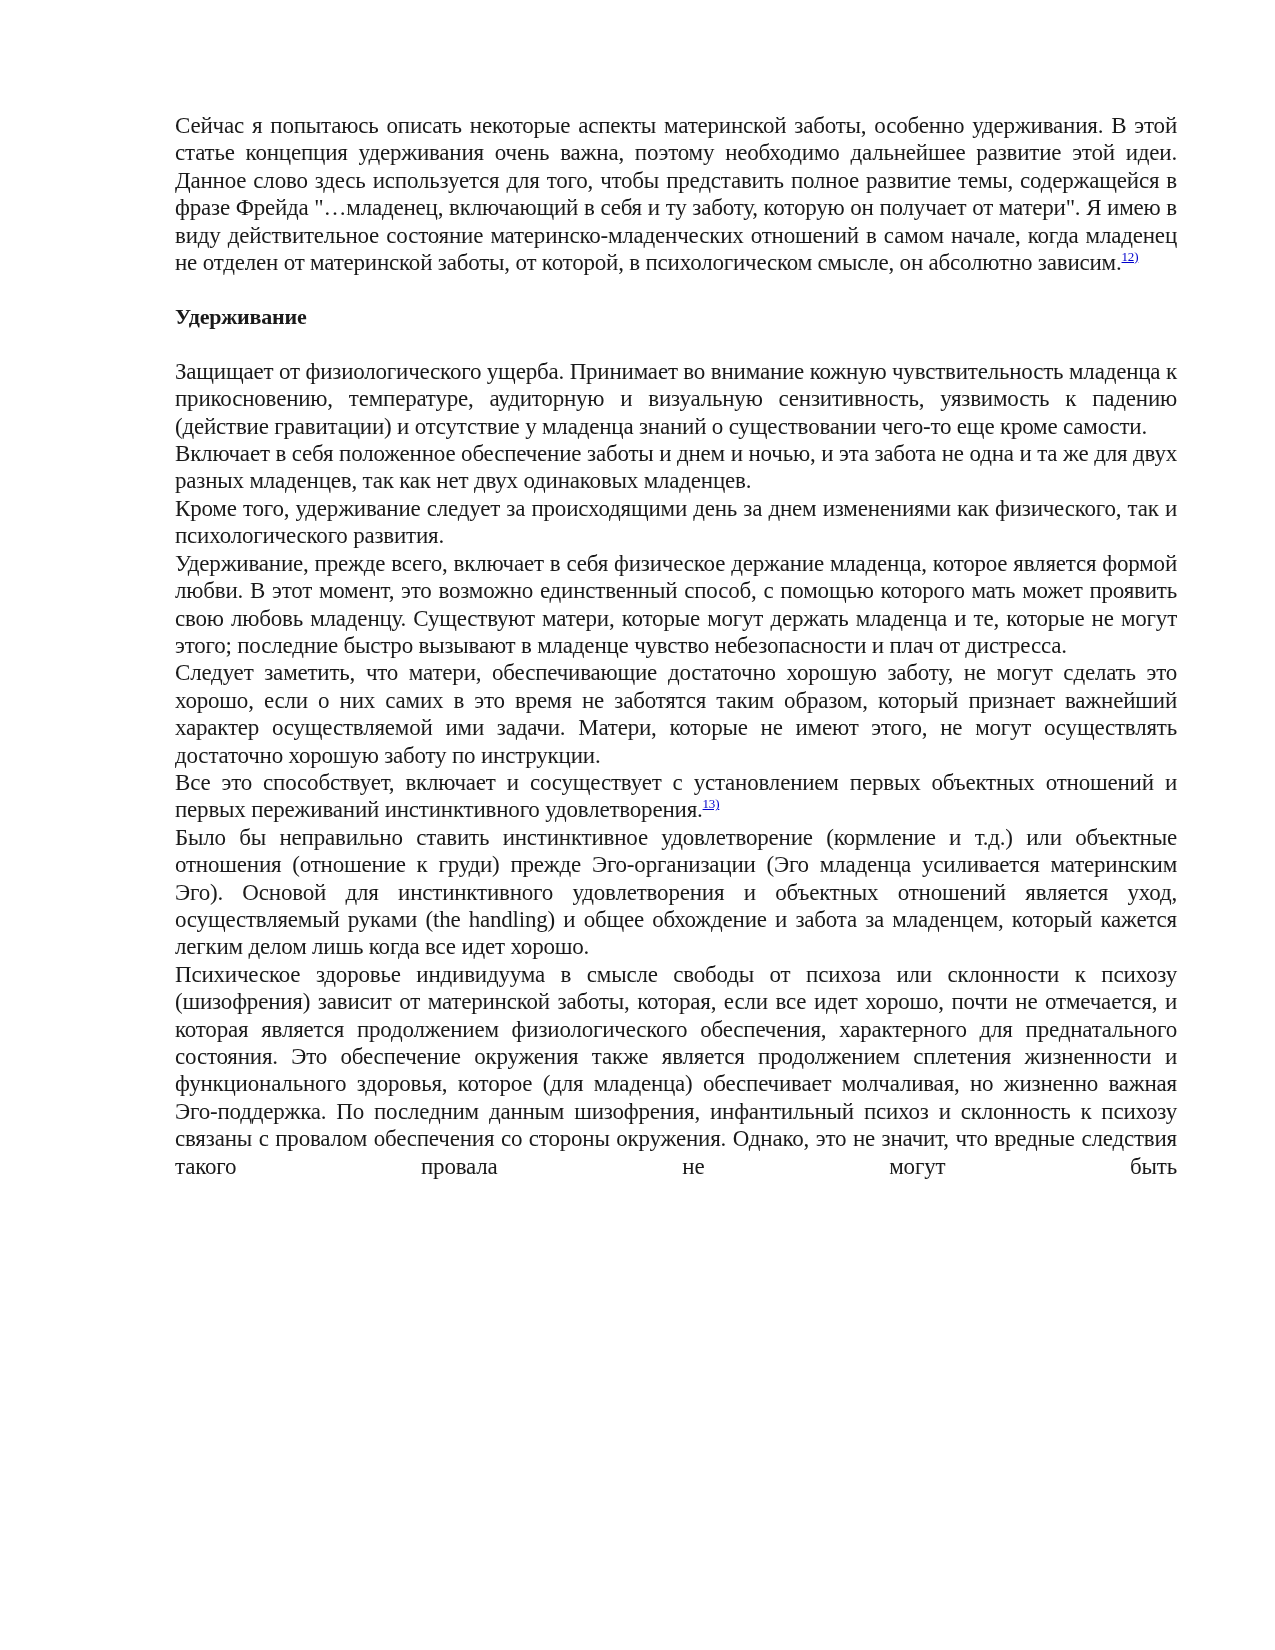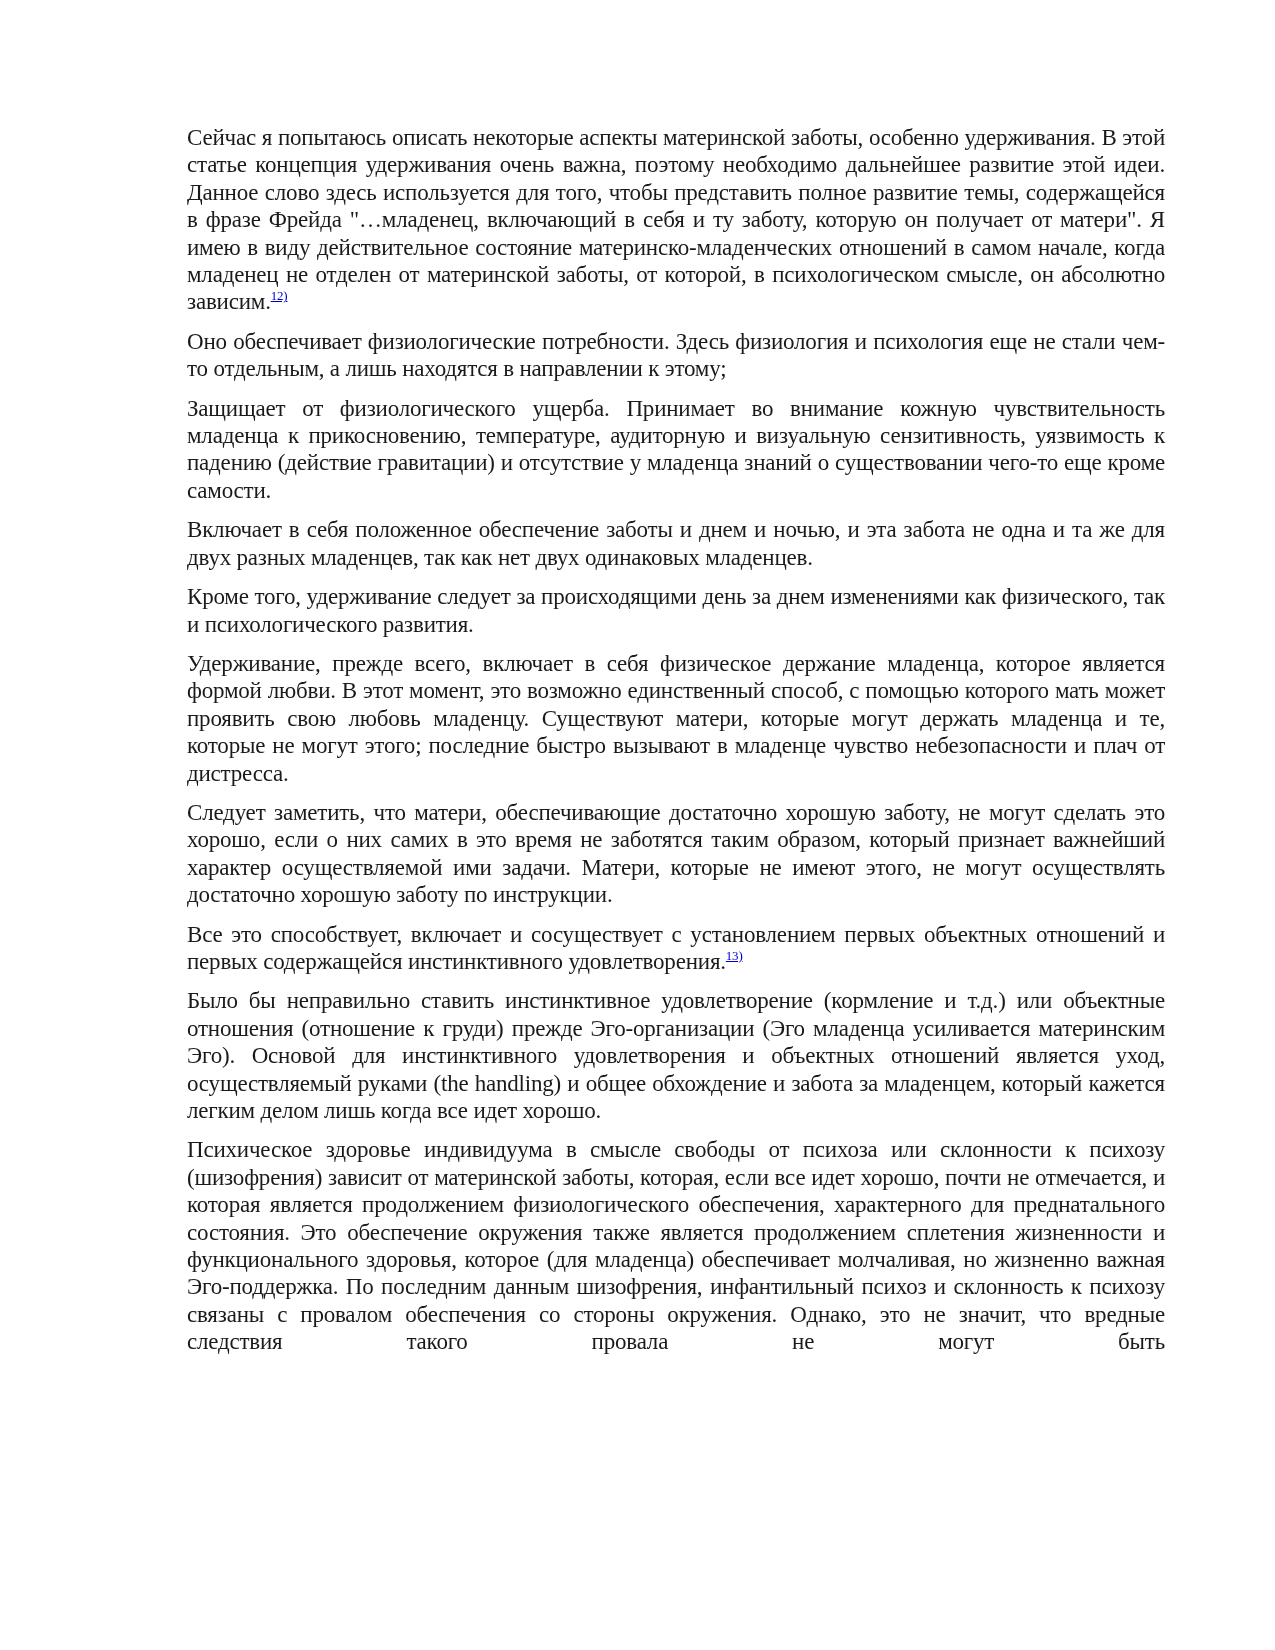--- a/index.html
+++ b/index.html
@@ -8,45 +8,45 @@
     position: absolute;
     left: 175px;
     top: 112px;
     width: 1002px;
     font-family: "Liberation Serif", serif;
     font-size: 23px;
     line-height: 27.4px;
     color: #1a1a1a;
     letter-spacing: -0.2px;
   }
-  .para { margin: 12px; text-align: justify; text-align-last: left; }
+  .para { margin: 0; text-align: justify; text-align-last: left; }
   .heading {
     font-family: "Liberation Serif", serif;
     font-weight: bold;
     font-size: 22px;
     margin: 27px 0 27px 0;
     line-height: 27.4px;
   }
   .fn {
     color: #0000cc;
     text-decoration: underline;
     font-size: 13px;
     vertical-align: 9px;
     line-height: 0;
   }
 </style>
 </head>
 <body>
 
 <div class="page">
   <p class="para"><span>Сейчас я попытаюсь описать некоторые аспекты материнской заботы, особенно удерживания. В этой статье концепция удерживания очень важна, поэтому необходимо дальнейшее развитие этой идеи. Данное слово здесь используется для того, чтобы представить полное развитие темы, содержащейся в фразе Фрейда "…младенец, включающий в себя и ту заботу, которую он получает от матери". Я имею в виду действительное состояние материнско-младенческих отношений в самом начале, когда младенец не отделен от материнской заботы, от которой, в психологическом смысле, он абсолютно зависим.</span><a class="fn">12)</a></p>
-  <p class="para">Оно обеспечивает физиологические потребности. Здесь физиология и психология еще не стали чем-то отдельным, а лишь находятся в направлении к этому;</p>
 
+  <div class="heading">Удерживание</div>
 
   <p class="para">Защищает от физиологического ущерба. Принимает во внимание кожную чувствительность младенца к прикосновению, температуре, аудиторную и визуальную сензитивность, уязвимость к падению (действие гравитации) и отсутствие у младенца знаний о существовании чего-то еще кроме самости.</p>
   <p class="para">Включает в себя положенное обеспечение заботы и днем и ночью, и эта забота не одна и та же для двух разных младенцев, так как нет двух одинаковых младенцев.</p>
   <p class="para">Кроме того, удерживание следует за происходящими день за днем изменениями как физического, так и психологического развития.</p>
   <p class="para">Удерживание, прежде всего, включает в себя физическое держание младенца, которое является формой любви. В этот момент, это возможно единственный способ, с помощью которого мать может проявить свою любовь младенцу. Существуют матери, которые могут держать младенца и те, которые не могут этого; последние быстро вызывают в младенце чувство небезопасности и плач от дистресса.</p>
   <p class="para">Следует заметить, что матери, обеспечивающие достаточно хорошую заботу, не могут сделать это хорошо, если о них самих в это время не заботятся таким образом, который признает важнейший характер осуществляемой ими задачи. Матери, которые не имеют этого, не могут осуществлять достаточно хорошую заботу по инструкции.</p>
-  <p class="para"><span>Все это способствует, включает и сосуществует с установлением первых объектных отношений и первых содержащейся инстинктивного удовлетворения.</span><a class="fn">13)</a></p>
+  <p class="para"><span>Все это способствует, включает и сосуществует с установлением первых объектных отношений и первых переживаний инстинктивного удовлетворения.</span><a class="fn">13)</a></p>
   <p class="para">Было бы неправильно ставить инстинктивное удовлетворение (кормление и т.д.) или объектные отношения (отношение к груди) прежде Эго-организации (Эго младенца усиливается материнским Эго). Основой для инстинктивного удовлетворения и объектных отношений является уход, осуществляемый руками (the handling) и общее обхождение и забота за младенцем, который кажется легким делом лишь когда все идет хорошо.</p>
   <p class="para" style="text-align-last: justify;">Психическое здоровье индивидуума в смысле свободы от психоза или склонности к психозу (шизофрения) зависит от материнской заботы, которая, если все идет хорошо, почти не отмечается, и которая является продолжением физиологического обеспечения, характерного для преднатального состояния. Это обеспечение окружения также является продолжением сплетения жизненности и функционального здоровья, которое (для младенца) обеспечивает молчаливая, но жизненно важная Эго-поддержка. По последним данным шизофрения, инфантильный психоз и склонность к психозу связаны с провалом обеспечения со стороны окружения. Однако, это не значит, что вредные следствия такого провала не могут быть</p>
 </div>
 
 </body></html>

